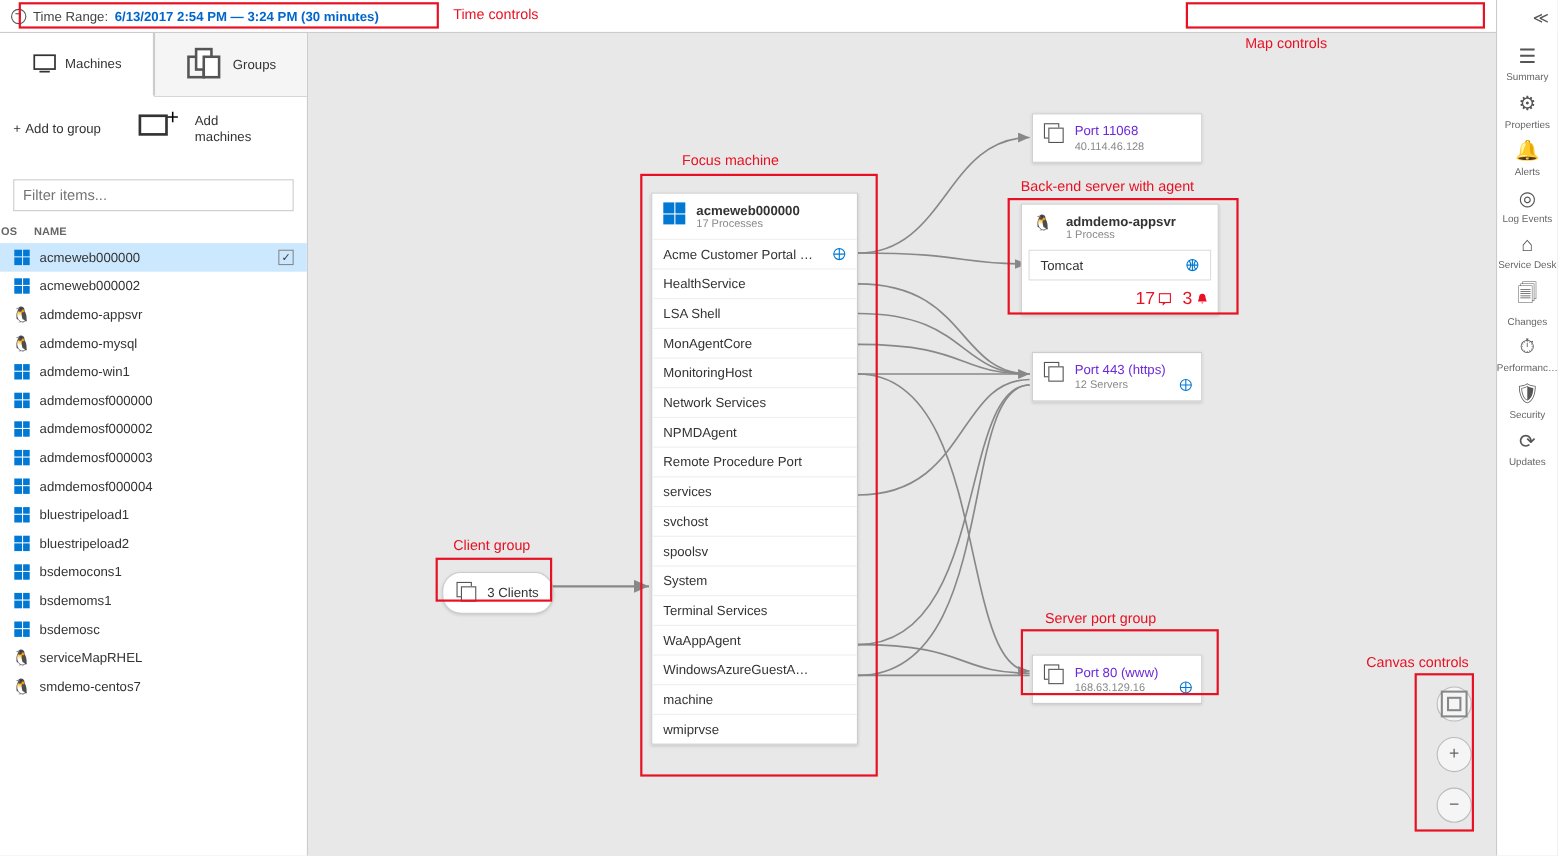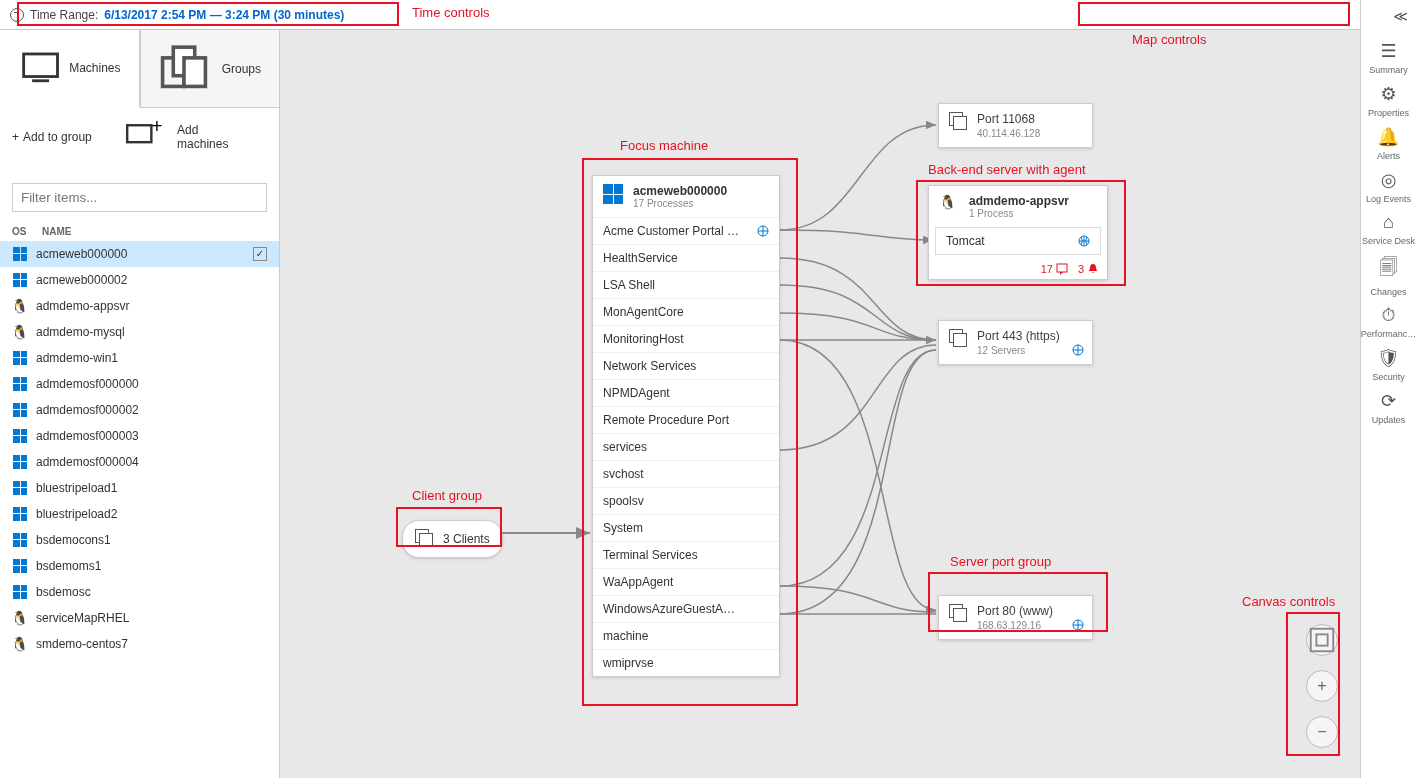--- a/index.html
+++ b/index.html
@@ -16,28 +16,28 @@
 .map-controls { display: flex; align-items: center; gap: 24px; padding-right: 10px; flex-direction: column; }
 .map-controls .icon-btn { width: 18px; height: 18px; display: flex; align-items: center; justify-content: center; cursor: pointer; color: #333; }
 
 
 .anno-box { position: absolute; border: 2.5px solid #e81123; pointer-events: none; z-index: 100; }
 .anno-label { position: absolute; color: #e81123; font-size: 13px; font-weight: 400; pointer-events: none; z-index: 101; }
 
 
 .sidebar { position: absolute; top: 30px; left: 0; width: 280px; bottom: 0; background: #fff; border-right: 1px solid #ccc; display: flex; flex-direction: column; }
 .tabs { display: flex; border-bottom: 1px solid #ccc; }
-.tab { flex: 1; padding: 10px 18px; text-align: center; border: 1px solid #ccc; border-bottom: none; border-top: none; display: flex; align-items: center; justify-content: center; gap: 6px; cursor: pointer; background: #f5f5f5; }
+.tab { flex: 1; padding: 10px 28px; text-align: center; border: 1px solid #ccc; border-bottom: none; border-top: none; display: flex; align-items: center; justify-content: center; gap: 6px; cursor: pointer; background: #f5f5f5; }
 .tab.active { background: #fff; border-bottom: 2px solid #fff; margin-bottom: -1px; }
 .tab:first-child { border-left: none; }
 .tab:last-child { border-right: none; }
 .actions { display: flex; gap: 18px; padding: 10px 12px; }
 .action-link { cursor: pointer; color: #333; display: flex; align-items: center; gap: 4px; }
 .filter-box { margin: 16px 12px 10px; border: 1px solid #ccc; padding: 6px 8px; color: #0c4a6e; }
-.list-header { display: flex; padding: 4px 12px; font-size: 10px; color: #666; font-weight: 600; }
+.list-header { display: flex; padding: 4px 1px; font-size: 10px; color: #666; font-weight: 600; }
 .list-header .os-col { width: 30px; }
 .machines-list { flex: 1; overflow-y: auto; }
 .machine-item { display: flex; align-items: center; padding: 5px 12px; cursor: pointer; gap: 8px; }
 .machine-item.selected { background: #cce8ff; }
 .machine-item .os-icon { width: 16px; height: 16px; display: inline-flex; align-items: center; justify-content: center; }
 .machine-item .checkbox { width: 14px; height: 14px; border: 1px solid #888; margin-left: auto; display: flex; align-items: center; justify-content: center; font-size: 10px; }
 .machine-item.selected .checkbox::after { content: "✓"; color: #333; }
 
 
 .right-panel { position: absolute; top: 0; right: 0; width: 56px; bottom: 0; background: #fff; border-left: 1px solid #ccc; display: flex; flex-direction: column; align-items: center; padding-top: 8px; gap: 12px; z-index: 20; }
@@ -52,33 +52,33 @@
 
 .node { position: absolute; background: #fff; border: 1px solid #ccc; box-shadow: 0 1px 3px rgba(0,0,0,0.15); }
 .node-header { display: flex; align-items: flex-start; padding: 8px 10px; gap: 8px; }
 .node-header .title { font-weight: 600; color: #333; }
 .node-header .subtitle { font-size: 10px; color: #888; }
 .node-header .hicon { width: 22px; height: 22px; flex-shrink: 0; }
 .proc-list { }
 .proc-item { padding: 6px 10px; border-top: 1px solid #eee; display: flex; align-items: center; justify-content: space-between; cursor: pointer; }
 .proc-item .globe { width: 12px; height: 12px; color: #0078d4; }
 .port-node { padding: 8px 10px; min-width: 155px; }
-.port-node .title { font-size: 12px; color: #404040; }
+.port-node .title { font-size: 12px; color: #6d28d9; }
 .port-node .subtitle { font-size: 10px; color: #888; margin-top: 2px; }
 .port-row { display: flex; align-items: flex-start; gap: 8px; }
 .stack-icon { width: 20px; height: 20px; position: relative; flex-shrink: 0; }
 .stack-icon::before, .stack-icon::after { content: ""; position: absolute; border: 1.5px solid #555; width: 12px; height: 12px; }
 .stack-icon::before { top: 0; left: 0; }
 .stack-icon::after { top: 4px; left: 4px; background: #fff; }
 .globe-small { position: absolute; right: 8px; bottom: 8px; width: 12px; height: 12px; color: #0078d4; }
 
 
 .agent-node { border: 1px solid #ccc; }
 .agent-node .badges { display: flex; justify-content: flex-end; gap: 10px; padding: 4px 8px; }
-.agent-node .badge { display: flex; align-items: center; gap: 3px; font-size: 11px; }
+.agent-node .badge { display: flex; align-items: center; gap: 3px; font-size: 16px; }
 .agent-node .badge.red { color: #e81123; }
 
 
 .client-node { padding: 8px 12px; display: flex; align-items: center; gap: 8px; }
 
 
 .zoom-controls { position: absolute; right: 22px; bottom: 30px; display: flex; flex-direction: column; gap: 14px; }
 .zoom-btn { width: 32px; height: 32px; border-radius: 50%; border: 1px solid #bbb; background: #f5f5f5; display: flex; align-items: center; justify-content: center; cursor: pointer; font-size: 16px; color: #666; }
 
 

